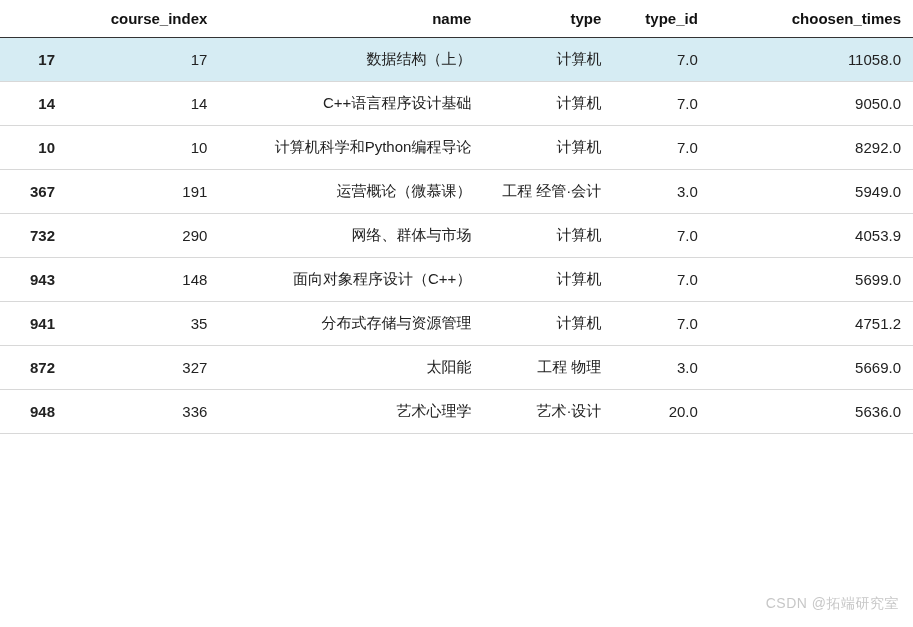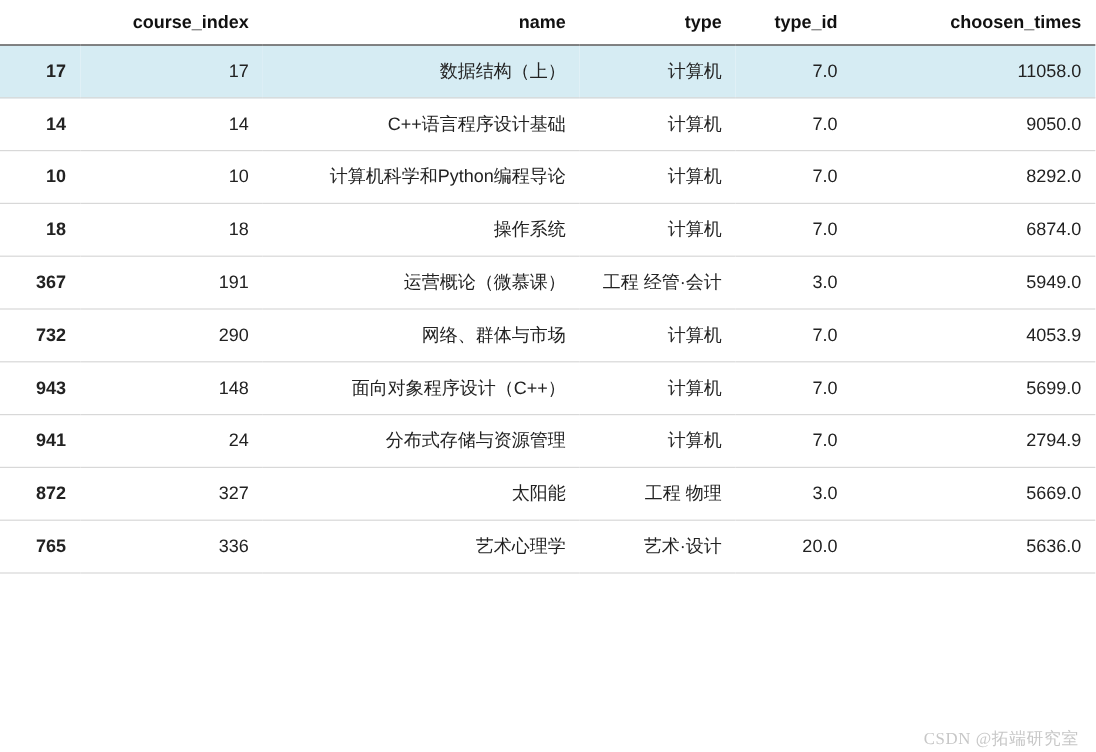--- a/index.html
+++ b/index.html
@@ -40,27 +40,26 @@
     col.c-idx { width: 66px; }
     col.c-ci  { width: 150px; }
     col.c-nm  { width: 260px; }
     col.c-ty  { width: 128px; }
     col.c-tid { width: 95px; }
     col.c-ct  { width: 200px; }
     tr.hl td { background: #d6ecf3; }
     .watermark {
       position: absolute;
       right: 14px;
-      bottom: 2px;
+      bottom: 14px;
       color: #b9b9b9;
       font-size: 14px;
       opacity: 0.8;
       letter-spacing: 0.5px;
       pointer-events: none;
-      font-family: Liberation Serif, serif;
     }
   </style>
 </head>
 <body>
 
 <table>
   <colgroup>
     <col class="c-idx">
       <col class="c-ci">
       <col class="c-nm">
@@ -97,28 +96,20 @@
       </tr>
       <tr>
         <td class="idx">10</td>
         <td>10</td>
         <td>计算机科学和Python编程导论</td>
         <td>计算机</td>
         <td>7.0</td>
         <td>8292.0</td>
       </tr>
       <tr>
-        <td class="idx">18</td>
-        <td>18</td>
-        <td>操作系统</td>
-        <td>计算机</td>
-        <td>7.0</td>
-        <td>6874.0</td>
-      </tr>
-      <tr>
         <td class="idx">367</td>
         <td>191</td>
         <td>运营概论（微慕课）</td>
         <td>工程 经管·会计</td>
         <td>3.0</td>
         <td>5949.0</td>
       </tr>
       <tr>
         <td class="idx">732</td>
         <td>290</td>
@@ -130,36 +121,36 @@
       <tr>
         <td class="idx">943</td>
         <td>148</td>
         <td>面向对象程序设计（C++）</td>
         <td>计算机</td>
         <td>7.0</td>
         <td>5699.0</td>
       </tr>
       <tr>
         <td class="idx">941</td>
-        <td>24</td>
+        <td>35</td>
         <td>分布式存储与资源管理</td>
         <td>计算机</td>
         <td>7.0</td>
-        <td>2794.9</td>
+        <td>4751.2</td>
       </tr>
       <tr>
         <td class="idx">872</td>
         <td>327</td>
         <td>太阳能</td>
         <td>工程 物理</td>
         <td>3.0</td>
         <td>5669.0</td>
       </tr>
       <tr>
-        <td class="idx">765</td>
+        <td class="idx">948</td>
         <td>336</td>
         <td>艺术心理学</td>
         <td>艺术·设计</td>
         <td>20.0</td>
         <td>5636.0</td>
       </tr>
     </tbody>
 </table>
 
 <div class="watermark">CSDN @拓端研究室</div>

